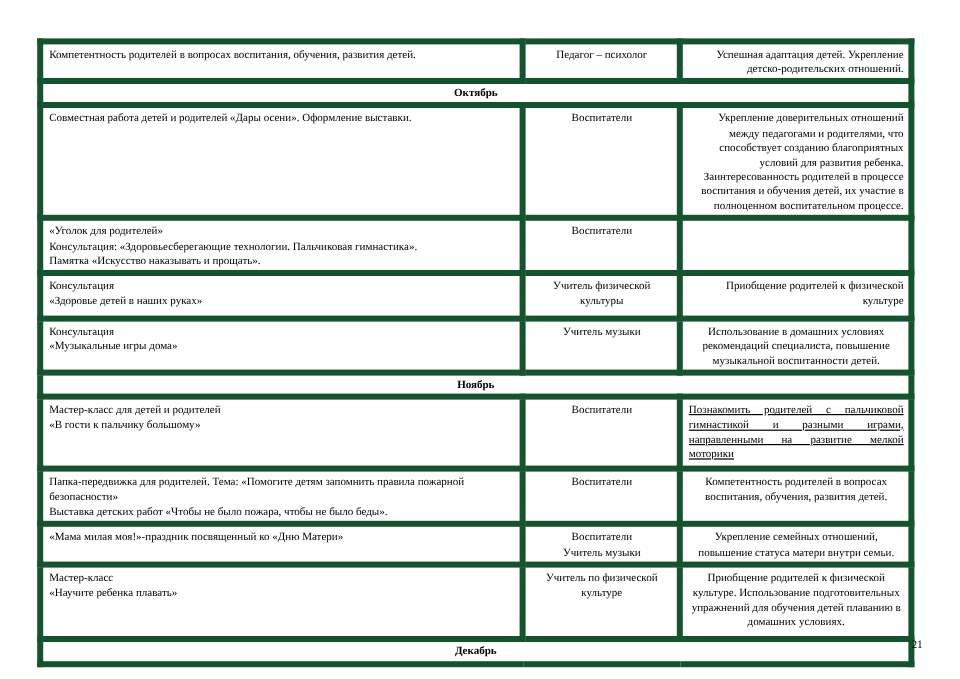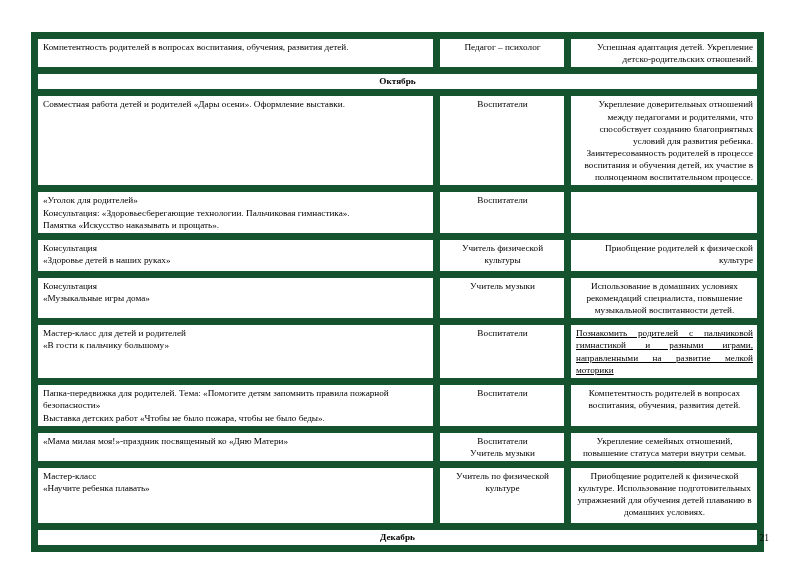--- a/index.html
+++ b/index.html
@@ -28,21 +28,21 @@
     position: absolute;
     left: 31px;
     top: 32px;
     width: 726px;
     border-collapse: collapse;
     table-layout: fixed;
     font-size: 9.2px;
     line-height: 1.32;
   }
   table.plan-table td {
-    border: 7px solid #14532d;
+    border: 5px solid #14532d;
     padding: 2px 4px 2px 5px;
     vertical-align: top;
     word-wrap: break-word;
     overflow-wrap: break-word;
     hyphens: none;
   }
   
   col.c1 { width: 402px; }
   col.c2 { width: 131px; }
   col.c3 { width: 193px; }
@@ -147,20 +147,23 @@
             <span class="line">Консультация</span>
             <span class="line">«Музыкальные игры дома»</span>
           </td>
           <td class="col-responsible">
             <span class="line">Учитель музыки</span>
           </td>
           <td class="col-result left">
             <span class="line">Использование в домашних условиях рекомендаций специалиста, повышение музыкальной воспитанности детей.</span>
           </td>
         </tr>
+        <tr class="month-row">
+          <td colspan="3">Ноябрь</td>
+        </tr>
         <tr style="height: 60px;">
           <td class="col-activity">
             <span class="line">Мастер-класс для детей и родителей</span>
             <span class="line">«В гости к пальчику большому»</span>
           </td>
           <td class="col-responsible">
             <span class="line">Воспитатели</span>
           </td>
           <td class="col-result justify">
             <span class="line">Познакомить родителей с пальчиковой гимнастикой и разными играми, направленными на развитие мелкой моторики</span>

